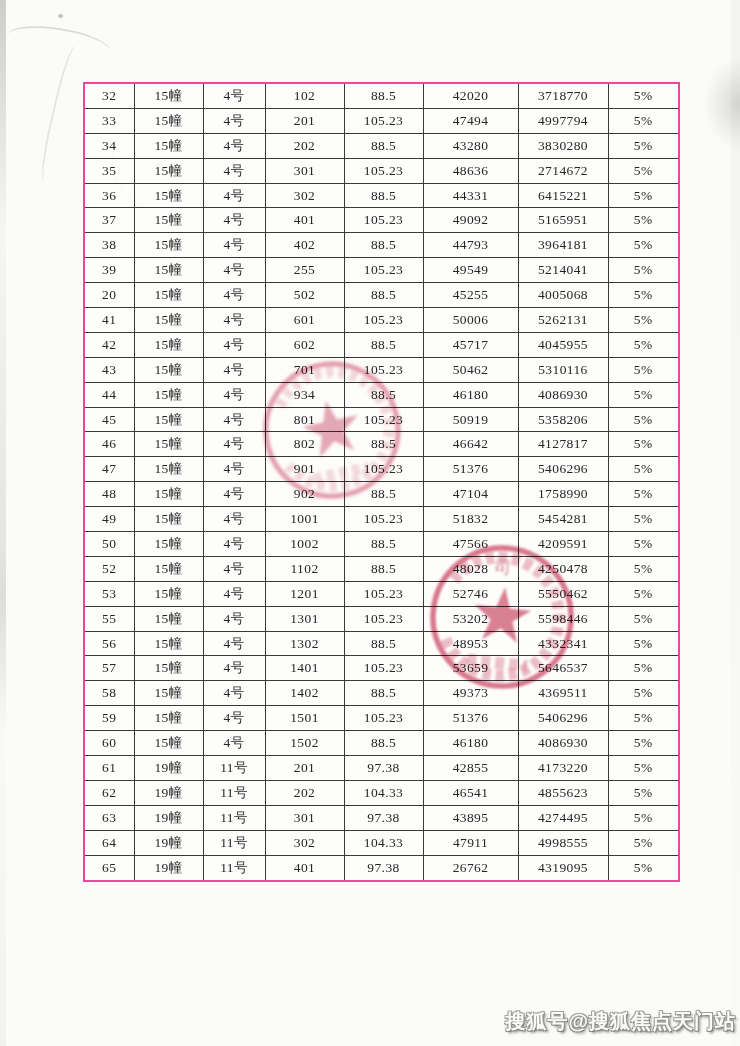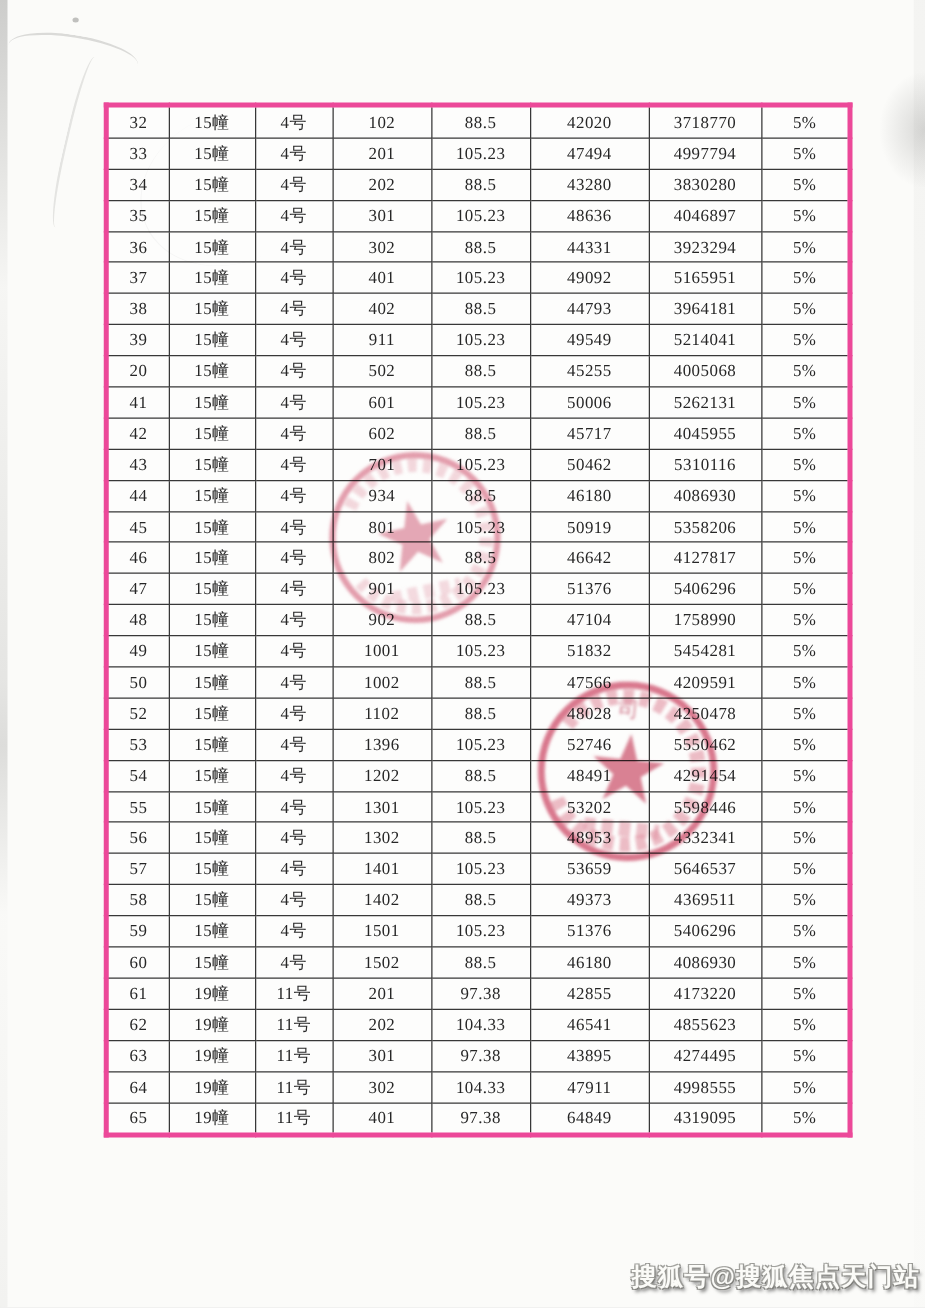--- a/index.html
+++ b/index.html
@@ -21,21 +21,21 @@
   .crease-2{position:absolute;left:52px;top:44px;width:16px;height:140px;
     border-left:2px solid rgba(175,175,172,.30);border-radius:45%;transform:rotate(13deg);}
   .crease-3{position:absolute;left:110px;top:90px;width:150px;height:120px;
     border-left:1.5px solid rgba(185,185,182,.25);border-radius:60%;transform:rotate(-24deg);}
   .crease-dot{position:absolute;left:58px;top:14px;width:5px;height:4px;border-radius:50%;
     background:rgba(120,120,118,.45);}
   
   table.price-table{
     position:absolute;left:83px;top:82px;width:595px;
     border-collapse:collapse;table-layout:fixed;
-    border:4px solid #ec4899;
+    border:2px solid #ec4899;
   }
   table.price-table td{
     border:1.5px solid #383838;
     height:23.9px;padding:0;
     text-align:center;vertical-align:middle;
     font-size:13.5px;color:#262626;letter-spacing:.4px;
     background:rgba(255,255,255,.55);
     overflow:hidden;white-space:nowrap;
   }
   col.c0{width:50px}col.c1{width:69px}col.c2{width:62px}col.c3{width:79px}
@@ -110,31 +110,31 @@
           <td>3830280</td>
           <td>5%</td>
         </tr>
         <tr>
           <td>35</td>
           <td>15幢</td>
           <td>4号</td>
           <td>301</td>
           <td>105.23</td>
           <td>48636</td>
-          <td>4046897</td>
+          <td>2714672</td>
           <td>5%</td>
         </tr>
         <tr>
           <td>36</td>
           <td>15幢</td>
           <td>4号</td>
           <td>302</td>
           <td>88.5</td>
           <td>44331</td>
-          <td>3923294</td>
+          <td>6415221</td>
           <td>5%</td>
         </tr>
         <tr>
           <td>37</td>
           <td>15幢</td>
           <td>4号</td>
           <td>401</td>
           <td>105.23</td>
           <td>49092</td>
           <td>5165951</td>
@@ -147,21 +147,21 @@
           <td>402</td>
           <td>88.5</td>
           <td>44793</td>
           <td>3964181</td>
           <td>5%</td>
         </tr>
         <tr>
           <td>39</td>
           <td>15幢</td>
           <td>4号</td>
-          <td>911</td>
+          <td>255</td>
           <td>105.23</td>
           <td>49549</td>
           <td>5214041</td>
           <td>5%</td>
         </tr>
         <tr>
           <td>20</td>
           <td>15幢</td>
           <td>4号</td>
           <td>502</td>
@@ -277,34 +277,24 @@
           <td>1102</td>
           <td>88.5</td>
           <td>48028</td>
           <td>4250478</td>
           <td>5%</td>
         </tr>
         <tr>
           <td>53</td>
           <td>15幢</td>
           <td>4号</td>
-          <td>1396</td>
+          <td>1201</td>
           <td>105.23</td>
           <td>52746</td>
           <td>5550462</td>
-          <td>5%</td>
-        </tr>
-        <tr>
-          <td>54</td>
-          <td>15幢</td>
-          <td>4号</td>
-          <td>1202</td>
-          <td>88.5</td>
-          <td>48491</td>
-          <td>4291454</td>
           <td>5%</td>
         </tr>
         <tr>
           <td>55</td>
           <td>15幢</td>
           <td>4号</td>
           <td>1301</td>
           <td>105.23</td>
           <td>53202</td>
           <td>5598446</td>
@@ -399,21 +389,21 @@
           <td>47911</td>
           <td>4998555</td>
           <td>5%</td>
         </tr>
         <tr>
           <td>65</td>
           <td>19幢</td>
           <td>11号</td>
           <td>401</td>
           <td>97.38</td>
-          <td>64849</td>
+          <td>26762</td>
           <td>4319095</td>
           <td>5%</td>
         </tr>
       </tbody>
   </table>
 
   <svg class="seal seal-1" width="160" height="160" viewBox="-80 -80 160 160">
     <defs>
       <filter id="sblur1" x="-30%" y="-30%" width="160%" height="160%">
         <feGaussianBlur stdDeviation="1.4"></feGaussianBlur>

